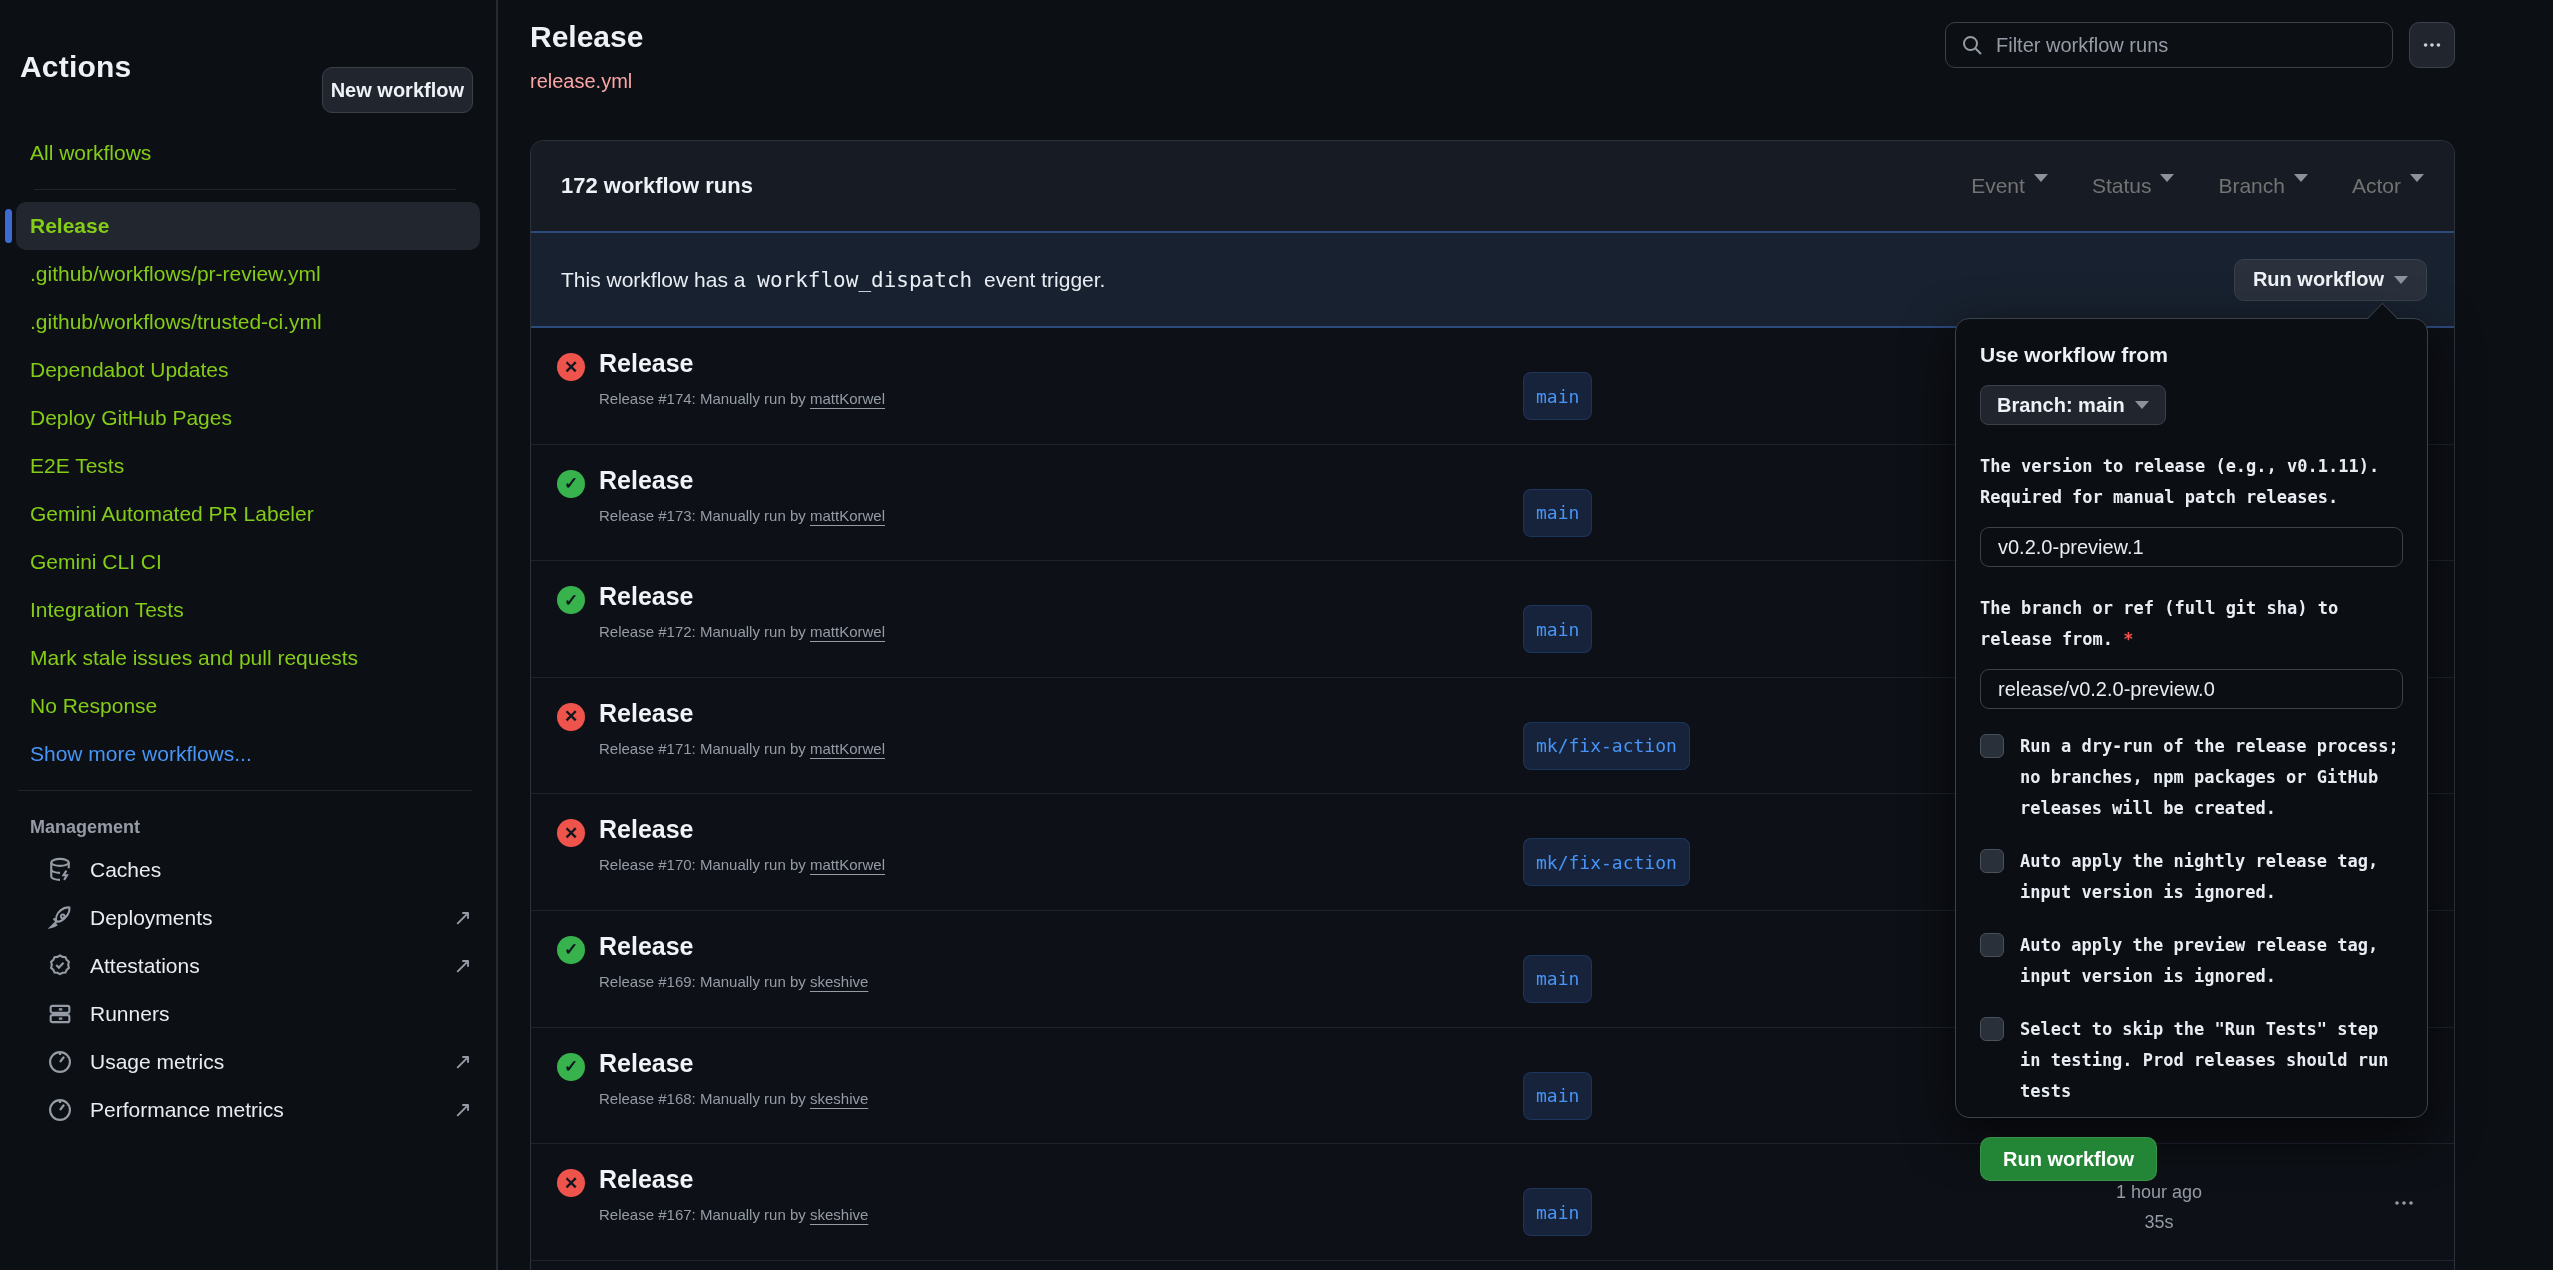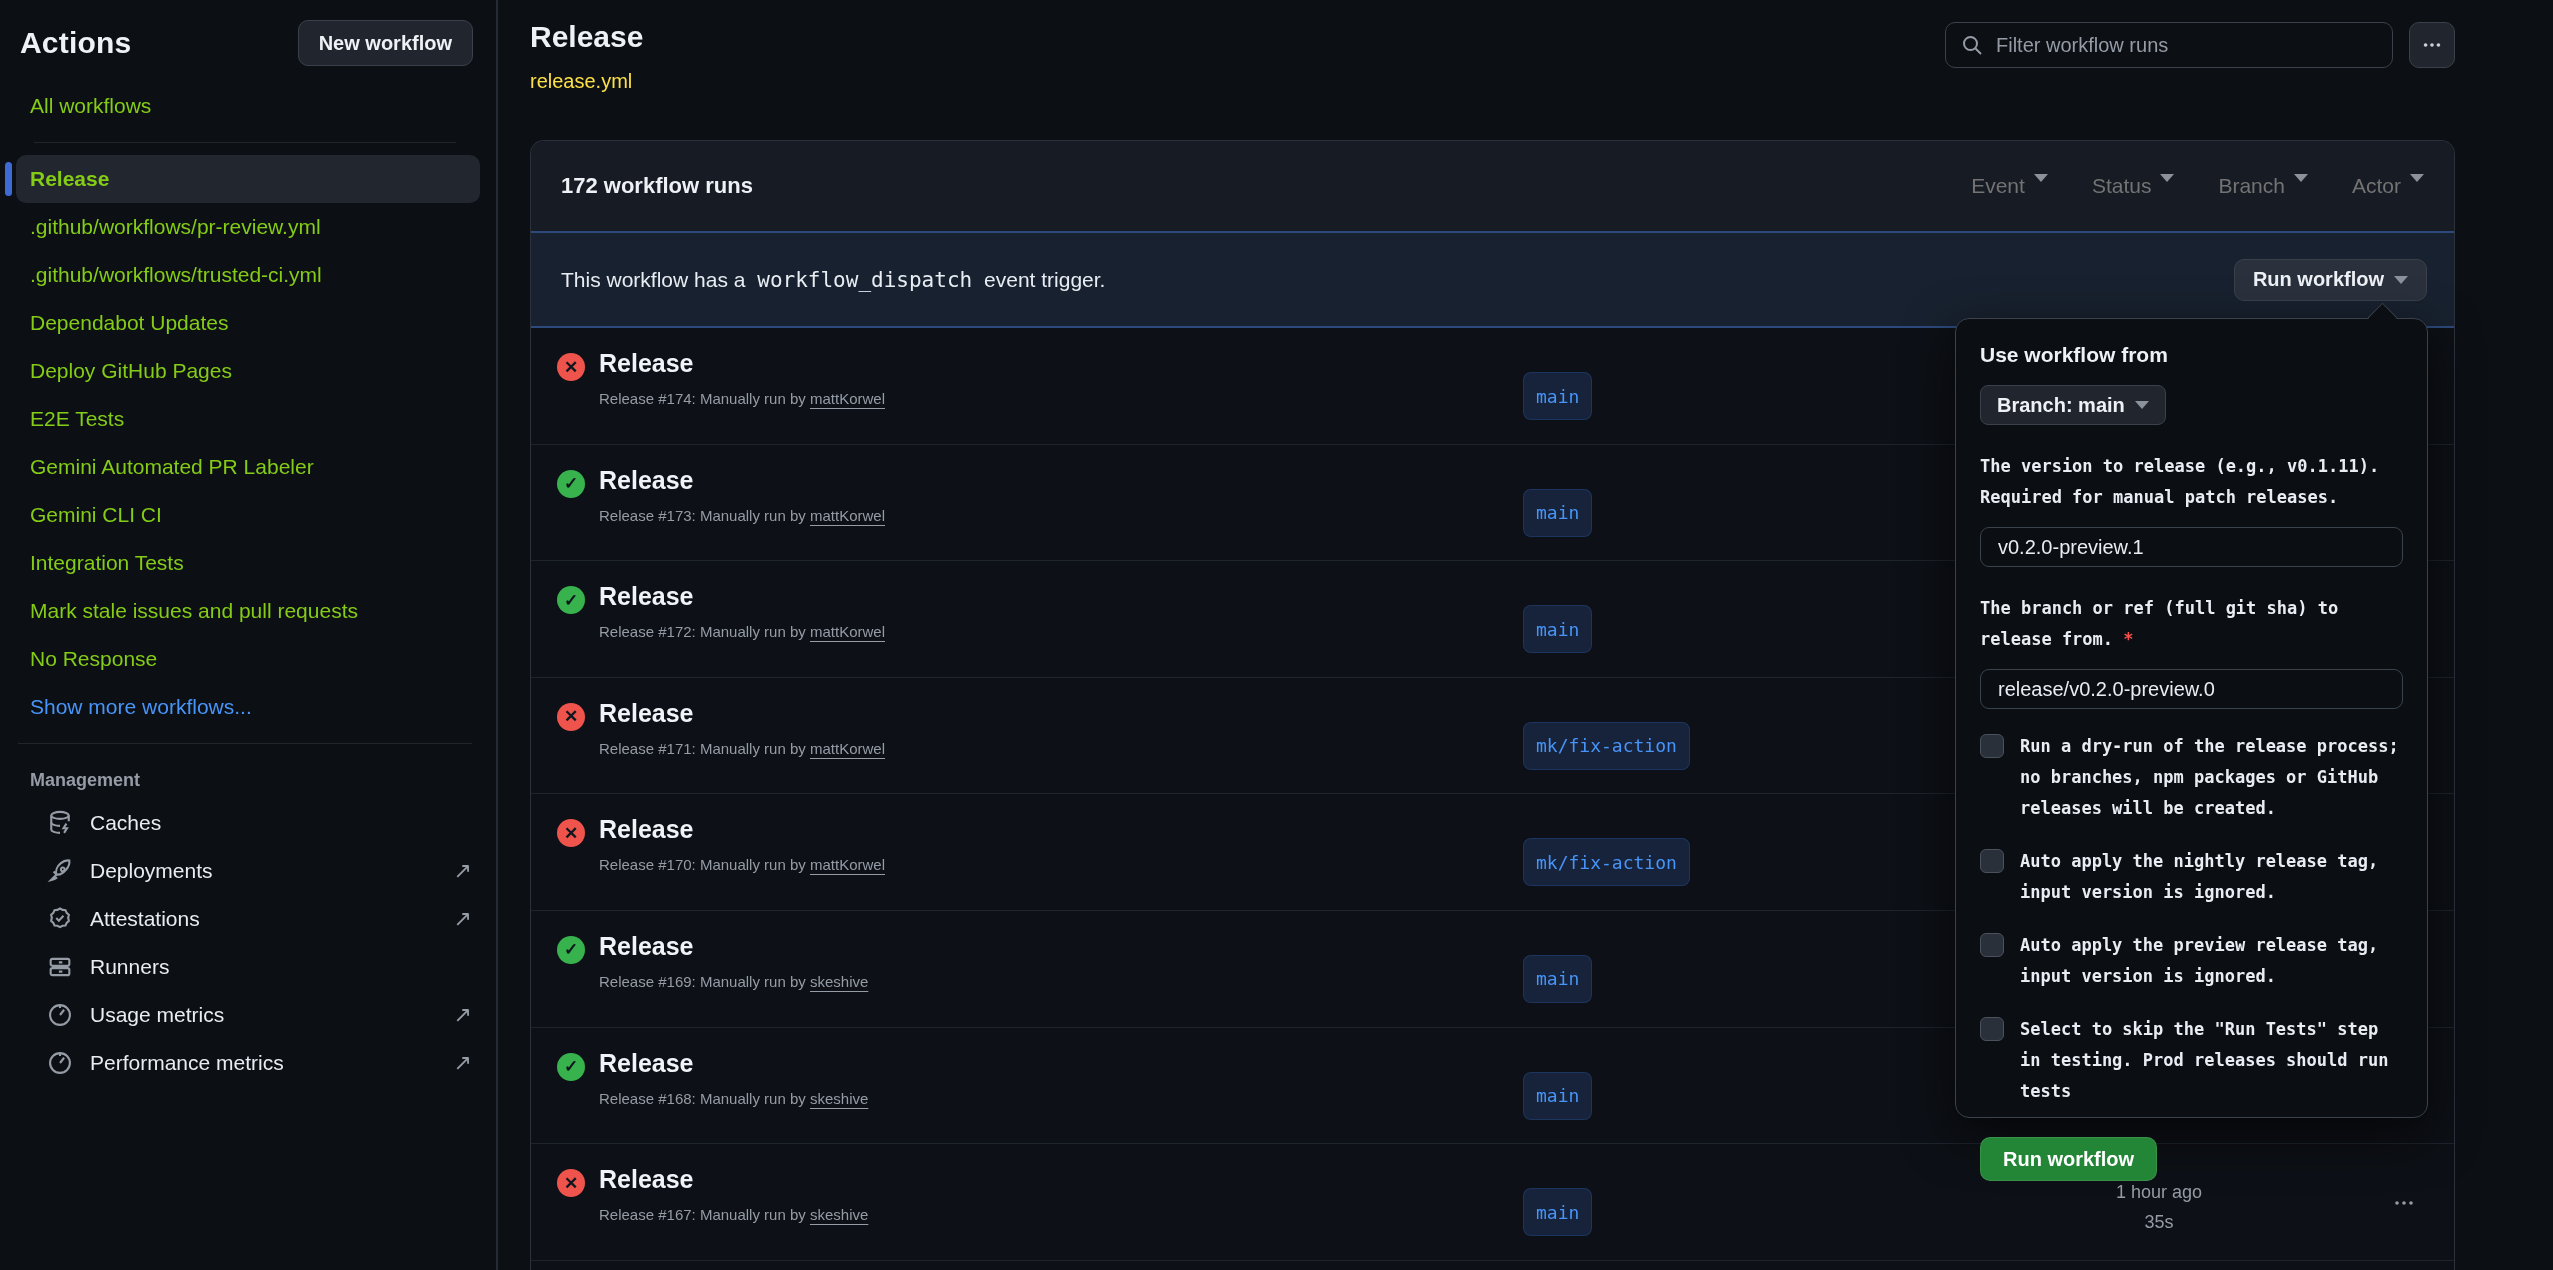--- a/index.html
+++ b/index.html
@@ -19,21 +19,21 @@
     padding-top:20px;
   }
   .sidebar-header { display:flex; align-items:center; justify-content:space-between; padding:0 23px 0 20px; }
   .sidebar-title { font-size:30px; font-weight:700; letter-spacing:.2px; }
   .btn {
     display:inline-flex; align-items:center; justify-content:center; gap:10px;
     background:#21262e; border:1.5px solid #3a414b; border-radius:10px;
     color:#eef2f6; font-size:20px; font-weight:600; cursor:pointer;
     font-family:"Liberation Sans",sans-serif;
   }
-  .new-workflow-btn { height:46px; padding:0 20px; }
+  .new-workflow-btn { height:46px; padding:0 8px;margin-top:47px; }
   .nav { margin-top:16px; padding:0 16px; }
   .nav-item {
     position:relative; height:48px; display:flex; align-items:center;
     padding:0 14px; border-radius:10px; font-size:21px; color:#84cc16; cursor:pointer;
     white-space:nowrap;
   }
   .nav-item.selected { background:#22262e; font-weight:700; }
   .sel-marker {
     position:absolute; left:-11px; top:7px; width:7px; height:34px;
     border-radius:4px; background:#3d6bd3;
@@ -45,21 +45,21 @@
     height:48px; display:flex; align-items:center; gap:16px;
     padding:0 24px 0 46px; font-size:21px; color:#e8edf3; cursor:pointer;
   }
   .mgmt-item .grow { flex:1; }
   .mgmt-icon { width:28px; height:28px; display:inline-flex; }
   .mgmt-icon svg { width:28px; height:28px; stroke:#959ca6; fill:none; stroke-width:1.8; }
   .ext-arrow { color:#959ca6; font-size:22px; }
 
   
   .page-title { position:absolute; left:530px; top:20px; font-size:30px; font-weight:600; }
-  .file-link { position:absolute; left:530px; top:70px; font-size:20px; color:#fde047; text-decoration:none; cursor:pointer; }
+  .file-link { position:absolute; left:530px; top:70px; font-size:20px; color:#fca5a5; text-decoration:none; cursor:pointer; }
   .header-controls { position:absolute; right:98px; top:22px; display:flex; gap:16px; }
   .filter-input-wrap {
     position:relative; width:448px; height:46px;
     border:1.5px solid #3a414b; border-radius:10px; background:transparent;
     display:flex; align-items:center;
   }
   .filter-input-wrap svg { position:absolute; left:14px; width:24px; height:24px; stroke:#959ca6; fill:none; stroke-width:2; }
   .filter-input {
     width:100%; height:100%; background:transparent; border:none; outline:none;
     color:#eef2f6; font-size:20px; padding-left:50px;

